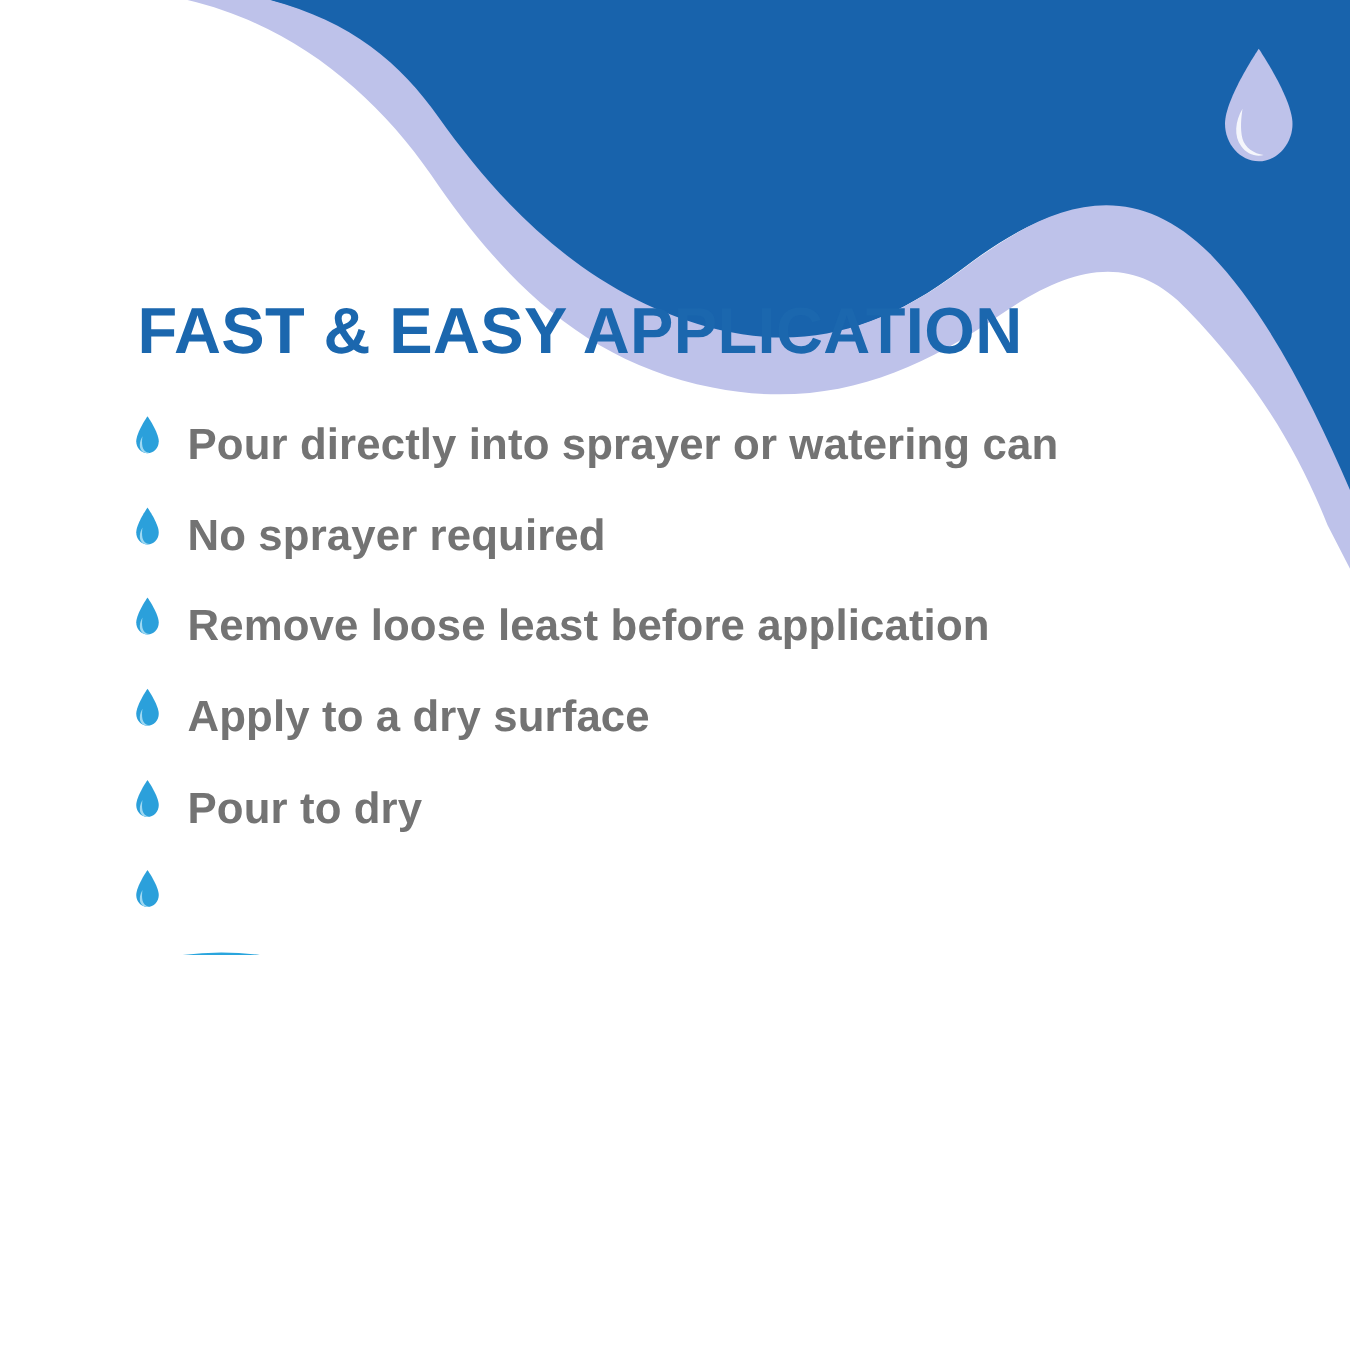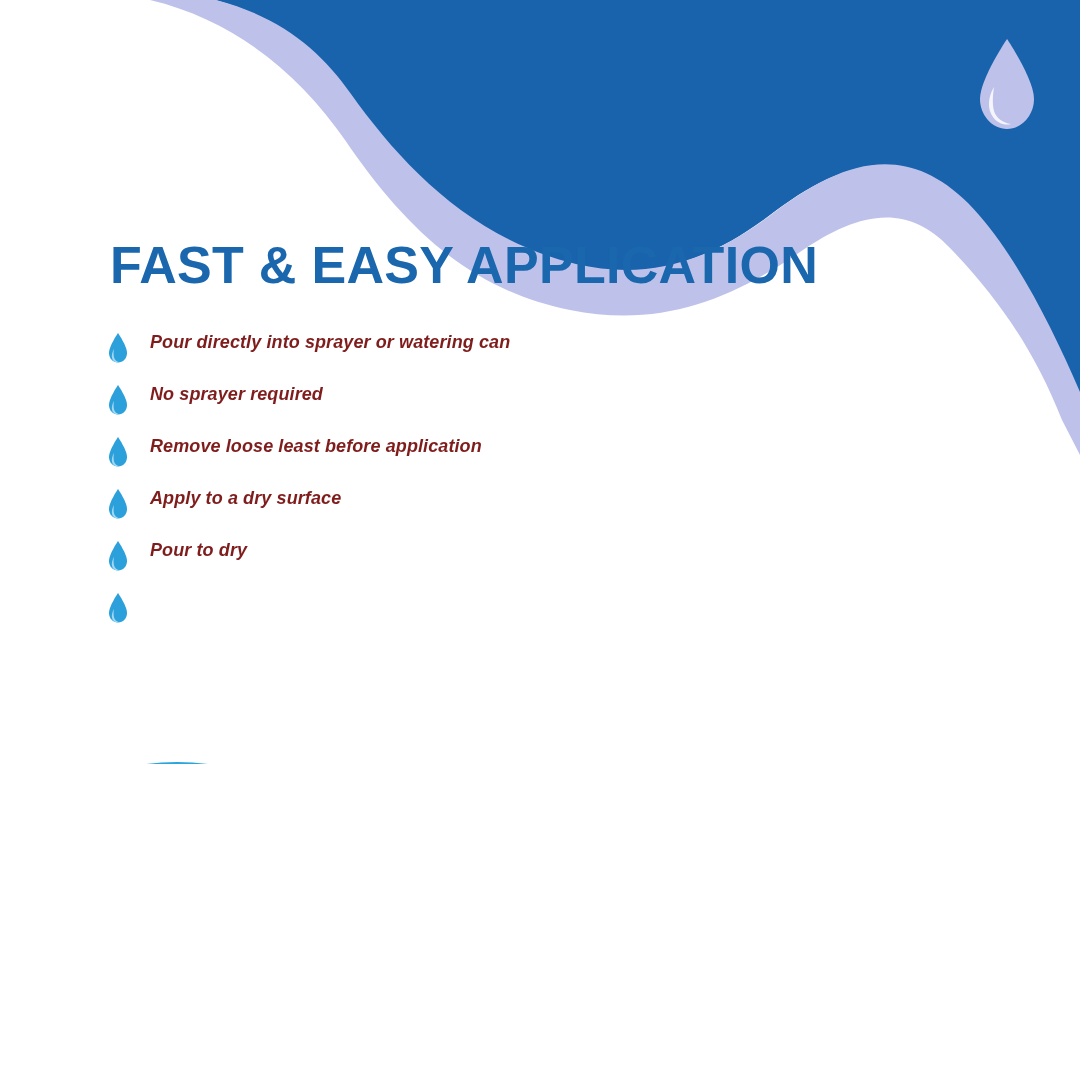--- a/index.html
+++ b/index.html
@@ -60,26 +60,25 @@
     margin-bottom: 16px;
   }
   .bullet-icon {
     flex: 0 0 auto;
     width: 24px;
     height: 32px;
     margin-top: 4px;
     margin-right: 20px;
   }
   .bullet-text {
-    font-size: 18px;
+    font-size: 35px;
     font-weight: bold;
-    color: #7f1d1d;
+    color: #737373;
     line-height: 1.62;
     letter-spacing: 0.1px;
-    font-style: italic;
   }
 
   
   .photo-wrap {
     position: absolute;
     left: -58px;
     top: 762px;
     width: 470px;
     height: 470px;
   }

